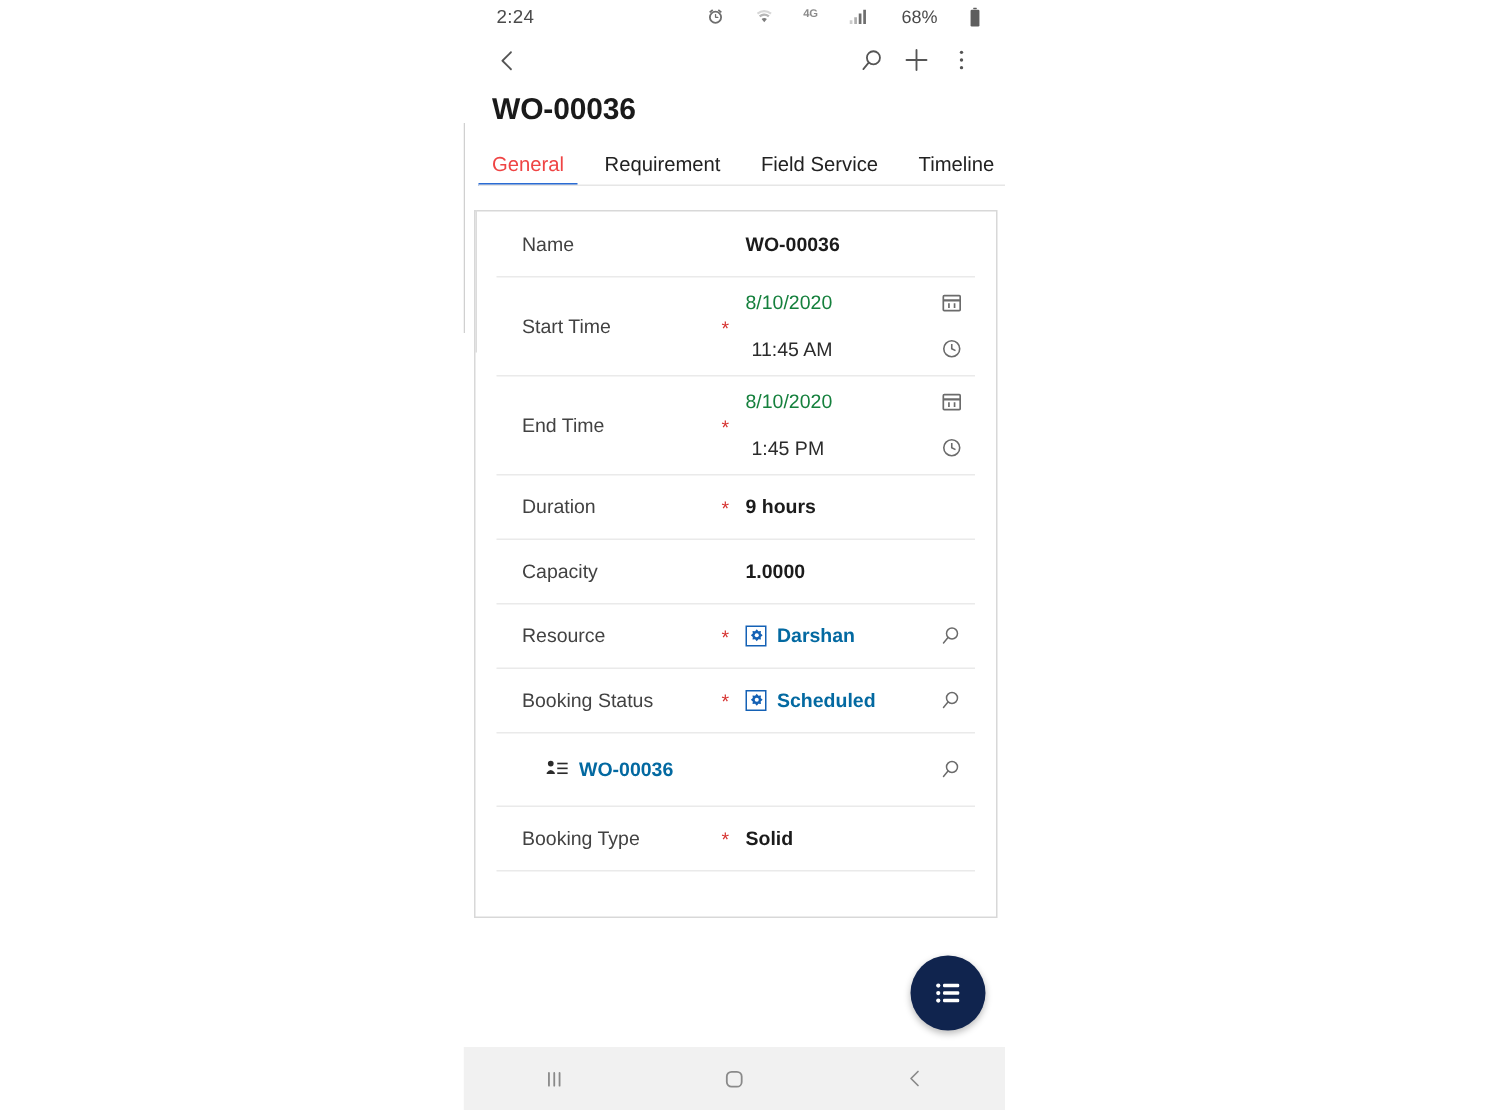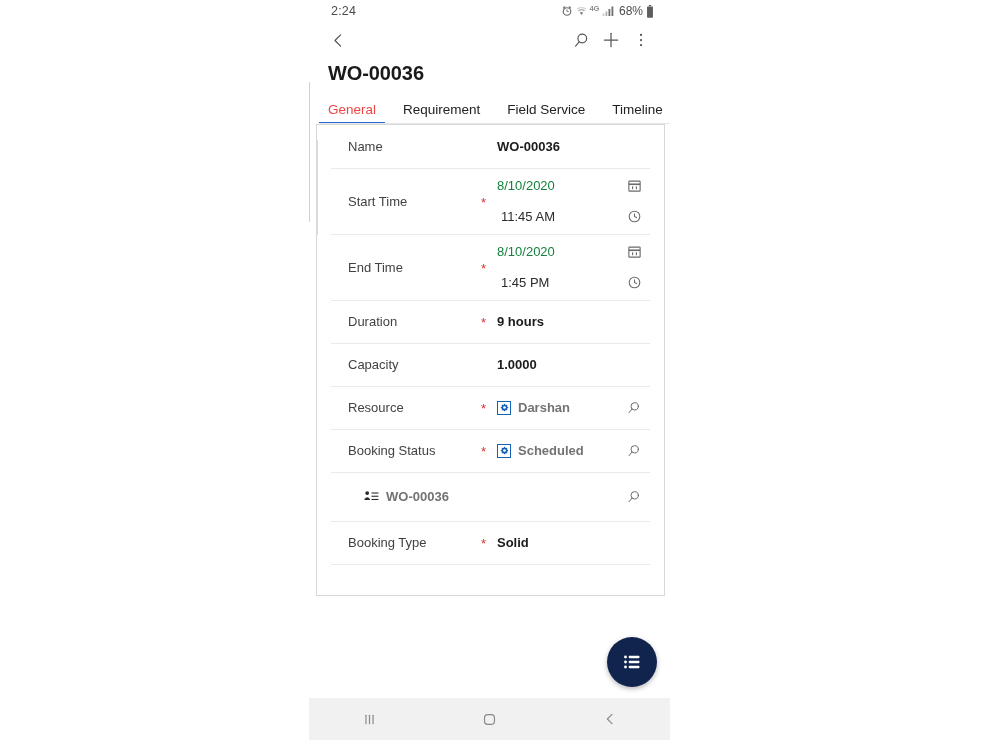--- a/index.html
+++ b/index.html
@@ -37,21 +37,21 @@
     color: #5a5a5a;
   }
   .status-time {
     font-size: 12.5px;
     color: #4b4b4b;
     letter-spacing: .2px;
   }
   .status-icons {
     display: flex;
     align-items: center;
-    gap: 3px;
+    gap: 21px;
   }
   .status-icons svg { display: block; }
   .status-net {
     font-size: 7.5px;
     font-weight: bold;
     color: #8b8b8b;
     letter-spacing: -.3px;
     position: relative;
     top: -3px;
   }
@@ -151,21 +151,21 @@
     position: absolute;
     left: 10px;
     right: 0;
     bottom: 0;
     height: 1px;
     background: #e6e6e6;
   }
 
   
   .card {
-    margin: 0 5px 0 7px;
+    margin: 16px 5px 0 7px;
     border: 1px solid #d8d8d8;
     background: #ffffff;
     box-sizing: border-box;
     height: 472px;
   }
   .rows { padding: 0 0px; }
 
   .row {
     display: flex;
     align-items: center;
@@ -231,21 +231,21 @@
     height: 31px;
     display: flex;
     align-items: center;
     padding-left: 4px;
   }
   .lookup-val {
     display: flex;
     align-items: center;
     gap: 7px;
     font-weight: bold;
-    color: #737373;
+    color: #0369a1;
     font-size: 13px;
   }
   .trail {
     flex: 0 0 34px;
     display: flex;
     flex-direction: column;
     align-items: center;
     justify-content: center;
   }
   .trail .ico-slot {

